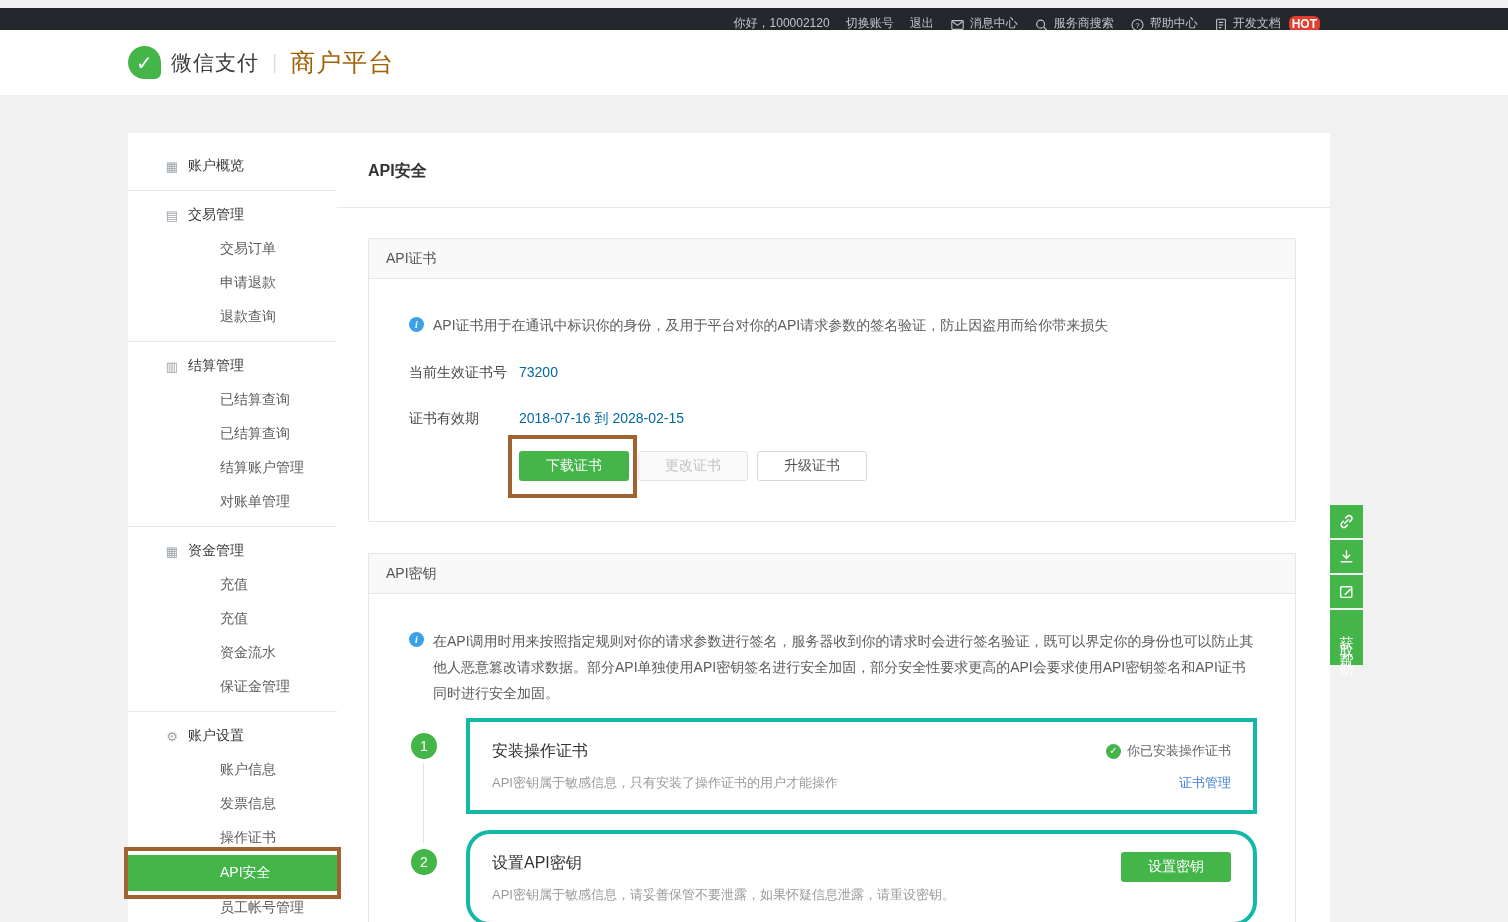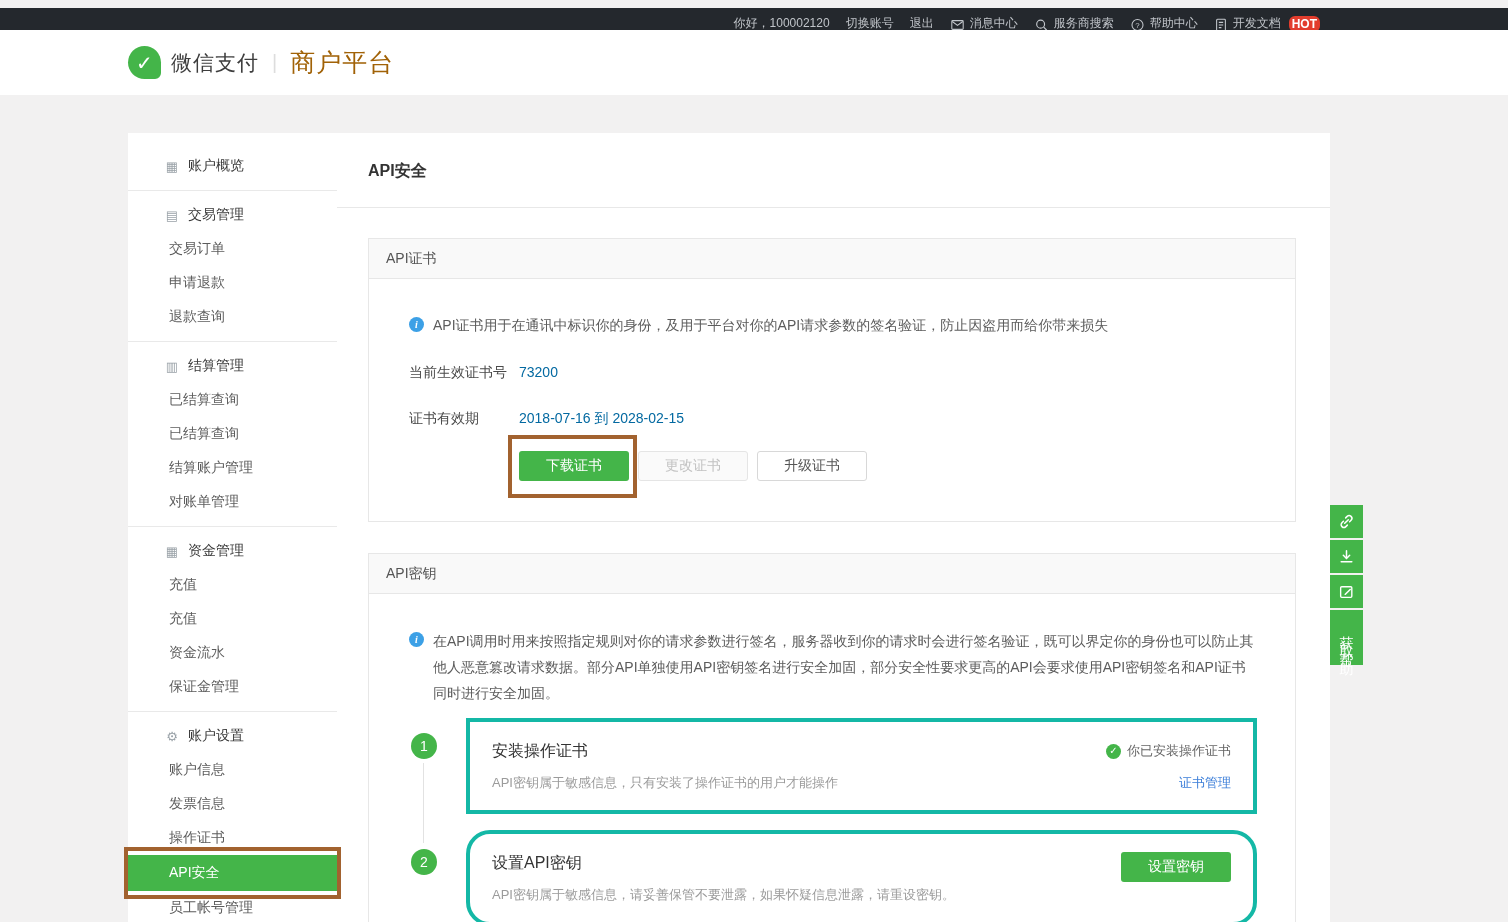--- a/index.html
+++ b/index.html
@@ -31,21 +31,21 @@
   .brand{ font-size:21px; color:#3d3d3d; margin-left:10px; letter-spacing:1px; }
   .hdr-sep{ color:#ddd; font-size:20px; margin:0 13px; }
   .platform{ font-size:25px; color:#a16207; letter-spacing:1px; }
   
   .sidebar{ position:absolute; left:128px; top:133px; width:209px; height:789px;
     background:#fff; padding-top:16px; font-size:14px; overflow:hidden; }
   .srow{ height:34px; display:flex; align-items:center; padding-left:36px;
     color:#3a3a3a; cursor:pointer; }
   .gicon{ width:16px; color:#9aa2a8; font-size:13px; margin-right:8px; text-align:center;
     font-family:"DejaVu Sans",sans-serif; }
-  .sitem{ height:34px; display:flex; align-items:center; padding-left:41px;
+  .sitem{ height:34px; display:flex; align-items:center; padding-left:92px;
     color:#5c5c5c; cursor:pointer; }
   .sitem.active{ background:var(--green); color:#fff; height:36px; }
   .sdiv{ height:1px; background:#e9e9e9; margin:7px 0; }
   
   .main{ position:absolute; left:337px; top:133px; width:993px; height:789px;
     background:#fff; overflow:hidden; }
   .page-title{ height:75px; line-height:75px; padding-left:31px; font-size:16px;
     color:#333; border-bottom:1px solid #e8e8e8; }
   .section{ margin:30px 34px 0 31px; border:1px solid #e7e7e7; }
   .keysec{ margin-top:31px; }

